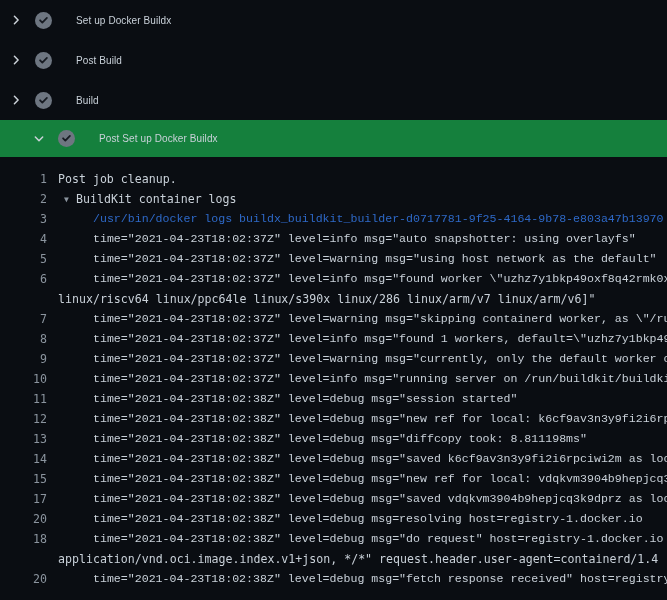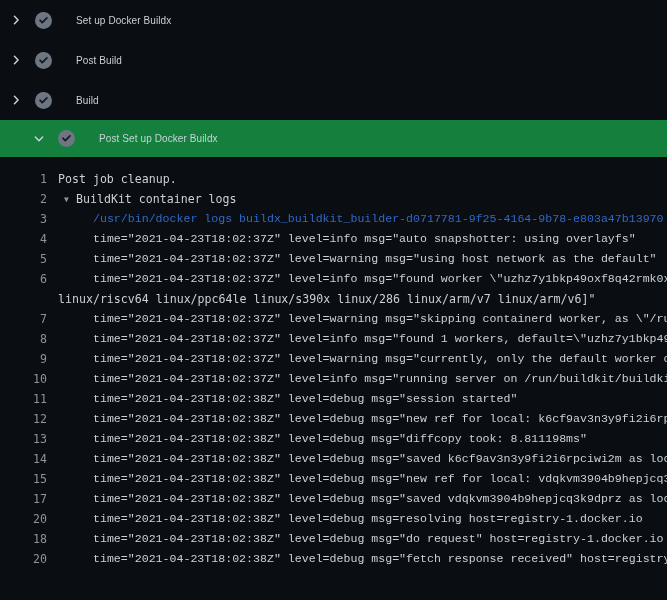--- a/index.html
+++ b/index.html
@@ -100,14 +100,15 @@
     <div class="log-row"><span class="ln">9</span><span class="txt ind-inner">time="2021-04-23T18:02:37Z" level=warning msg="currently, only the default worker can</span></div>
     <div class="log-row"><span class="ln">10</span><span class="txt ind-inner">time="2021-04-23T18:02:37Z" level=info msg="running server on /run/buildkit/buildkitd</span></div>
     <div class="log-row"><span class="ln">11</span><span class="txt ind-inner">time="2021-04-23T18:02:38Z" level=debug msg="session started"</span></div>
     <div class="log-row"><span class="ln">12</span><span class="txt ind-inner">time="2021-04-23T18:02:38Z" level=debug msg="new ref for local: k6cf9av3n3y9fi2i6rpci</span></div>
     <div class="log-row"><span class="ln">13</span><span class="txt ind-inner">time="2021-04-23T18:02:38Z" level=debug msg="diffcopy took: 8.811198ms"</span></div>
     <div class="log-row"><span class="ln">14</span><span class="txt ind-inner">time="2021-04-23T18:02:38Z" level=debug msg="saved k6cf9av3n3y9fi2i6rpciwi2m as local</span></div>
     <div class="log-row"><span class="ln">15</span><span class="txt ind-inner">time="2021-04-23T18:02:38Z" level=debug msg="new ref for local: vdqkvm3904b9hepjcq3k9</span></div>
     <div class="log-row"><span class="ln">17</span><span class="txt ind-inner">time="2021-04-23T18:02:38Z" level=debug msg="saved vdqkvm3904b9hepjcq3k9dprz as local</span></div>
     <div class="log-row"><span class="ln">20</span><span class="txt ind-inner">time="2021-04-23T18:02:38Z" level=debug msg=resolving host=registry-1.docker.io</span></div>
     <div class="log-row"><span class="ln">18</span><span class="txt ind-inner">time="2021-04-23T18:02:38Z" level=debug msg="do request" host=registry-1.docker.io re</span></div>
+    <div class="log-row"><span class="ln"></span><span class="txt ind-base">application/vnd.oci.image.index.v1+json, */*" request.header.user-agent=containerd/1.4</span></div>
     <div class="log-row"><span class="ln">20</span><span class="txt ind-inner">time="2021-04-23T18:02:38Z" level=debug msg="fetch response received" host=registry-1</span></div>
   </div>
 
 </body></html>

